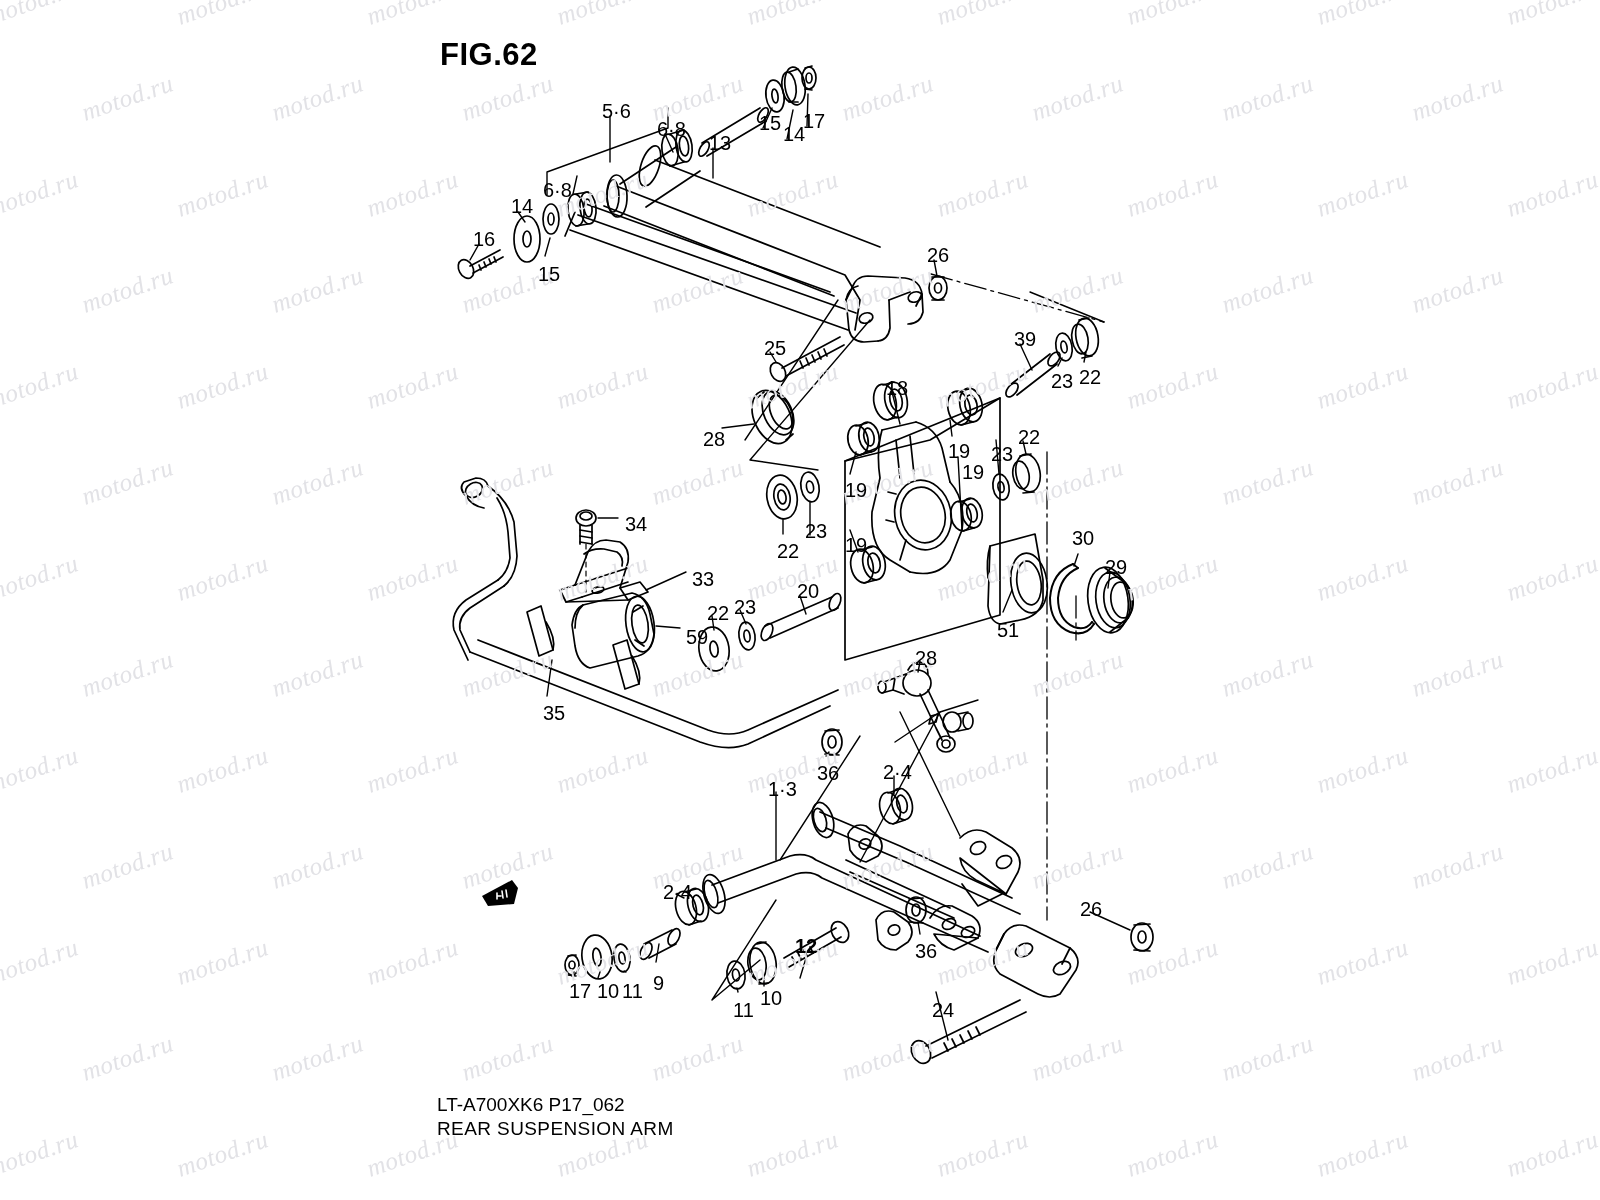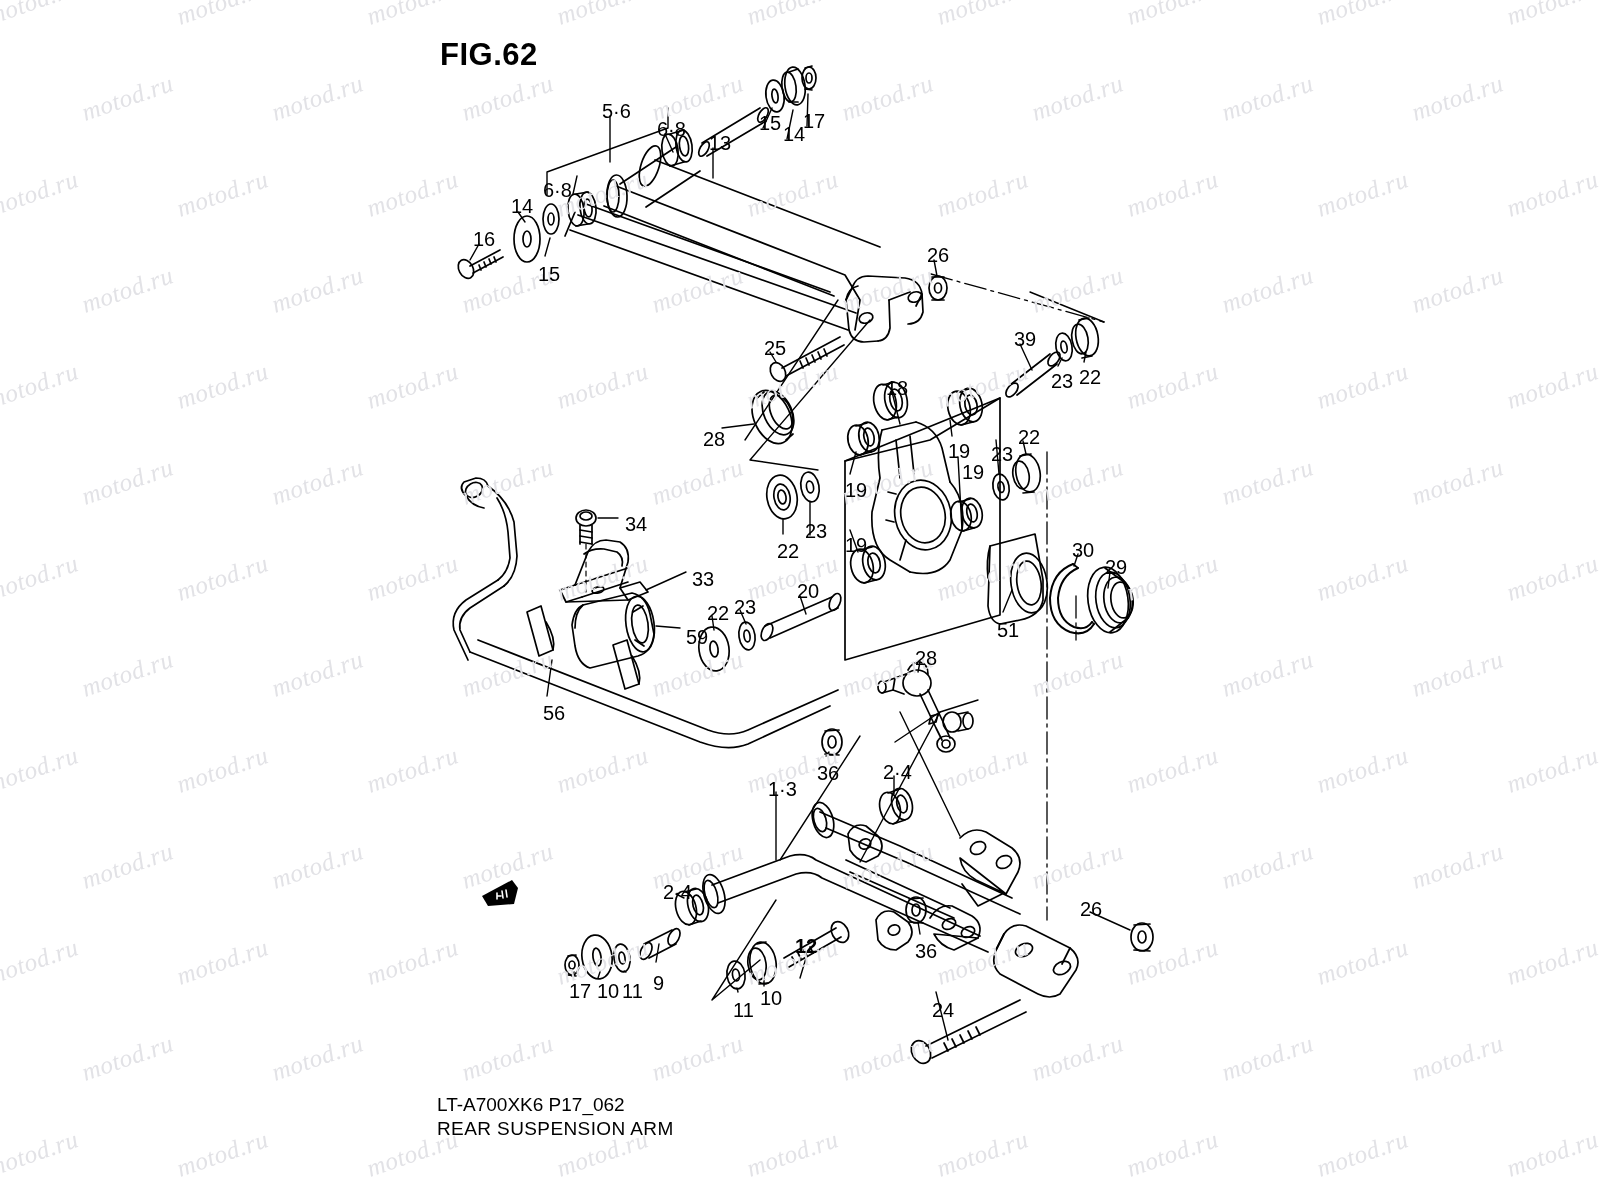--- a/index.html
+++ b/index.html
@@ -727,27 +727,27 @@
     <div class="callout" style="left: 703px; top: 429px;">28</div>
     <div class="callout" style="left: 886px; top: 378px;">18</div>
     <div class="callout" style="left: 948px; top: 441px;">19</div>
     <div class="callout" style="left: 991px; top: 444px;">23</div>
     <div class="callout" style="left: 1018px; top: 427px;">22</div>
     <div class="callout" style="left: 962px; top: 462px;">19</div>
     <div class="callout" style="left: 845px; top: 480px;">19</div>
     <div class="callout" style="left: 777px; top: 541px;">22</div>
     <div class="callout" style="left: 805px; top: 521px;">23</div>
     <div class="callout" style="left: 845px; top: 535px;">19</div>
-    <div class="callout" style="left: 1072px; top: 540px;">30</div>
+    <div class="callout" style="left: 1072px; top: 528px;">30</div>
     <div class="callout" style="left: 1105px; top: 557px;">29</div>
     <div class="callout" style="left: 997px; top: 620px;">51</div>
     <div class="callout" style="left: 625px; top: 514px;">34</div>
     <div class="callout" style="left: 692px; top: 569px;">33</div>
     <div class="callout" style="left: 686px; top: 627px;">59</div>
-    <div class="callout" style="left: 543px; top: 703px;">56</div>
+    <div class="callout" style="left: 543px; top: 703px;">35</div>
     <div class="callout" style="left: 707px; top: 603px;">22</div>
     <div class="callout" style="left: 734px; top: 597px;">23</div>
     <div class="callout" style="left: 797px; top: 581px;">20</div>
     <div class="callout" style="left: 915px; top: 648px;">28</div>
     <div class="callout" style="left: 817px; top: 763px;">36</div>
     <div class="callout" style="left: 883px; top: 762px;">2·4</div>
     <div class="callout" style="left: 768px; top: 779px;">1·3</div>
     <div class="callout" style="left: 663px; top: 882px;">2·4</div>
     <div class="callout" style="left: 915px; top: 941px;">36</div>
     <div class="callout" style="left: 1080px; top: 899px;">26</div>

